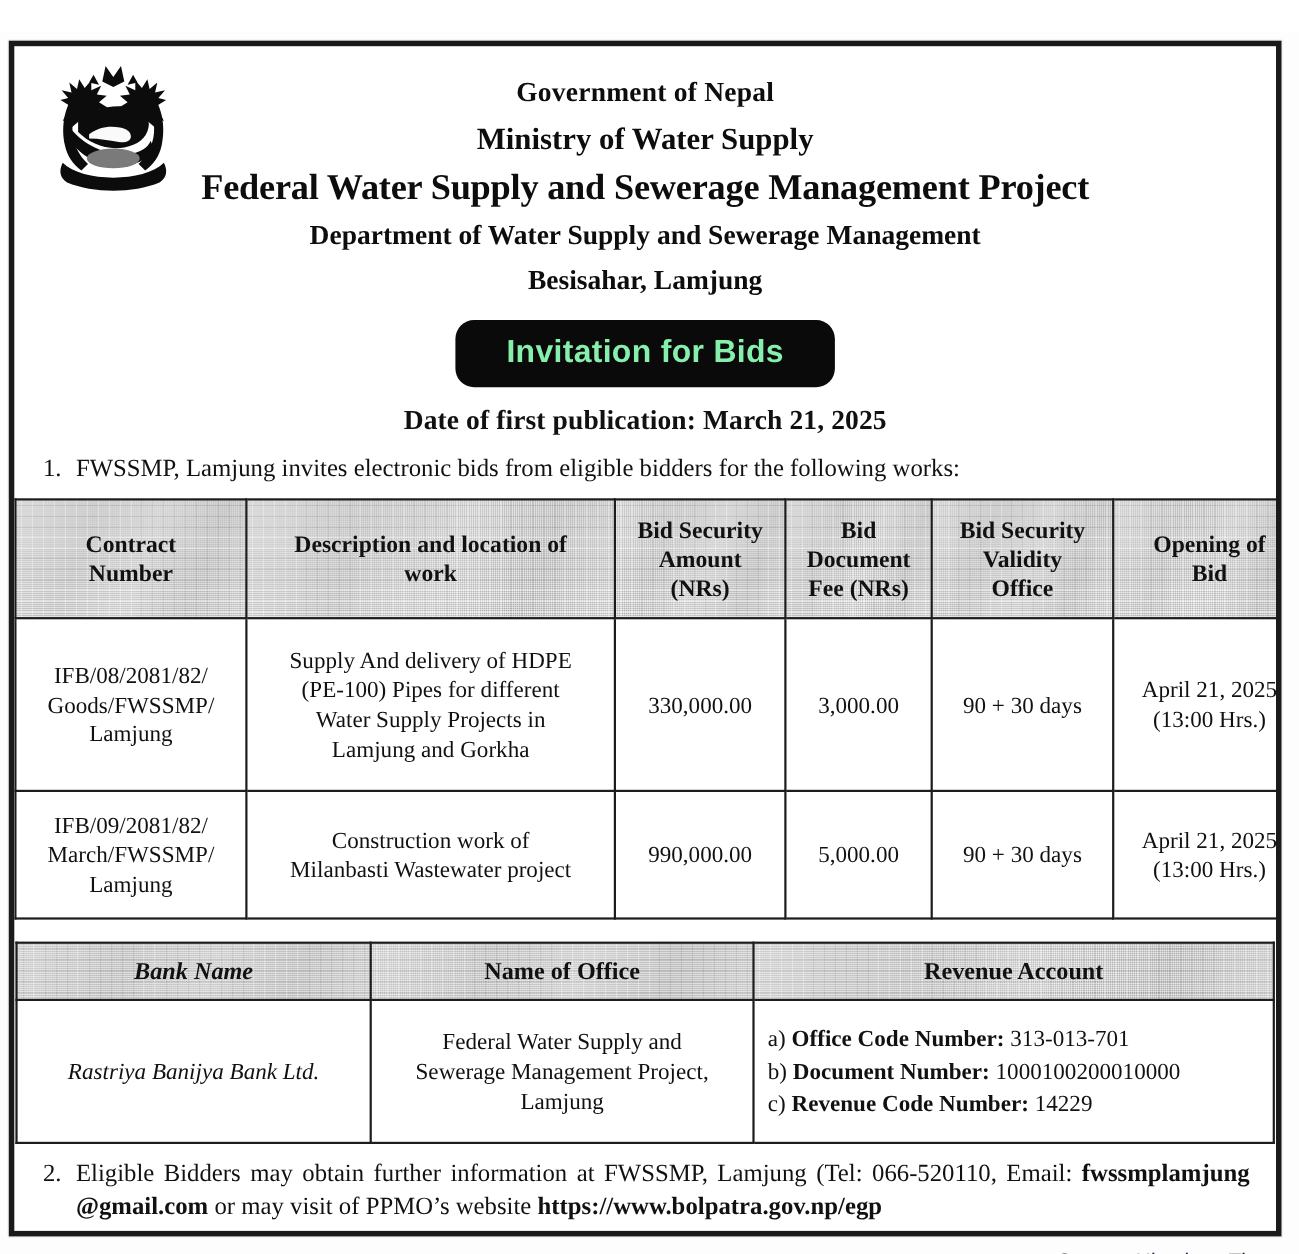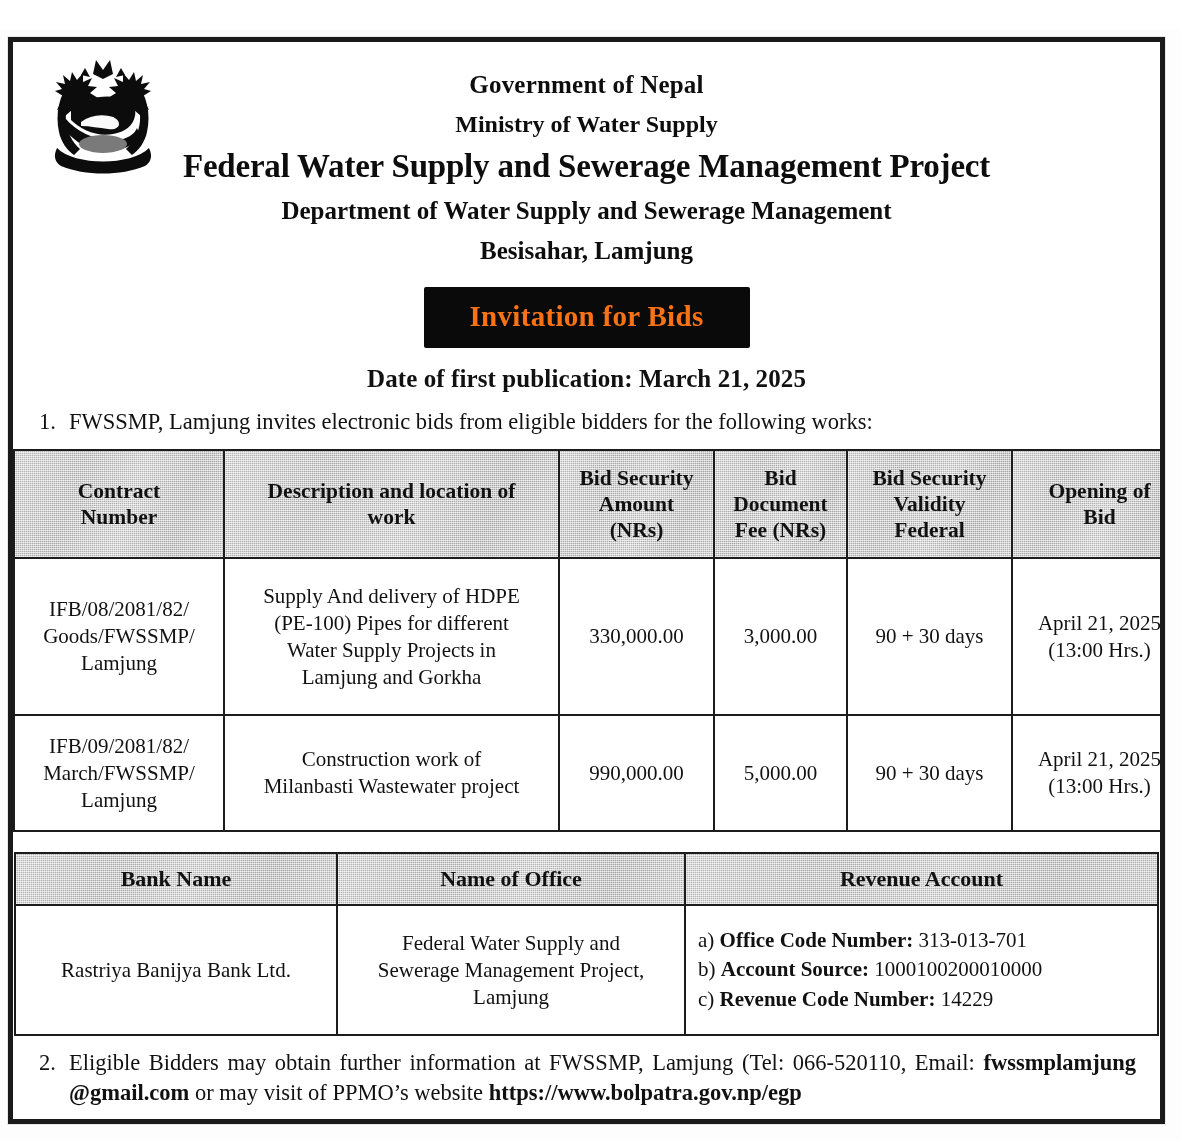--- a/index.html
+++ b/index.html
@@ -127,37 +127,37 @@
   }
 
   .hdr {
     text-align: center;
     font-weight: bold;
     line-height: 1.05;
     font-family: "Liberation Serif", "DejaVu Serif", serif;
     color: #0d0d0d;
   }
   .hdr-1 { font-size: 25px; padding-top: 30px; letter-spacing: .2px; }
-  .hdr-2 { font-size: 24px; padding-top: 14px; }
+  .hdr-2 { font-size: 28px; padding-top: 14px; }
   .hdr-3 { font-size: 25px; padding-top: 14px; }
   .hdr-4 { font-size: 33px; padding-top: 12px; letter-spacing: -.2px; }
   .hdr-5 { font-size: 25px; padding-top: 14px; text-align: center; }
 
   
   .banner-wrap { text-align: center; margin-top: 22px; }
   .banner {
     display: inline-block;
     background: #0a0a0a;
-    color: #f97316;
-    font-family: Liberation Serif, serif;
+    color: #86efac;
+    font-family: Liberation Sans, sans-serif;
     font-weight: bold;
     font-size: 29px;
     letter-spacing: .3px;
     padding: 13px 46px 15px 46px;
-    border-radius: 2px;
+    border-radius: 17px;
   }
 
   .pubdate {
     text-align: center;
     font-weight: bold;
     font-size: 25px;
     margin-top: 17px;
     letter-spacing: .1px;
   }
 
@@ -217,21 +217,21 @@
   #bids-table th:nth-child(3), #bids-table td:nth-child(3) { width: 145px; }
   #bids-table th:nth-child(4), #bids-table td:nth-child(4) { width: 123px; }
   #bids-table th:nth-child(5), #bids-table td:nth-child(5) { width: 155px; }
   #bids-table th:nth-child(6), #bids-table td:nth-child(6) { width: 165px; }
   #bids-table thead th { height: 96px; }
   #bids-table tbody tr.r-tall td { height: 145px; }
   #bids-table tbody tr.r-short td { height: 104px; }
 
   
   #bank-table { width: 1113px; margin-top: 20px; }
-  #bank-table th:nth-child(1), #bank-table td:nth-child(1) { width: 312px; }
+  #bank-table th:nth-child(1), #bank-table td:nth-child(1) { width: 312px; font-style: italic; }
   #bank-table th:nth-child(2), #bank-table td:nth-child(2) { width: 338px; }
   #bank-table th:nth-child(3), #bank-table td:nth-child(3) { width: 463px; }
   #bank-table thead th { height: 40px; font-size: 22px; }
   #bank-table tbody td { height: 118px; }
   #bank-table td.revenue {
     text-align: left;
     padding-left: 12px;
     font-size: 21px;
     line-height: 1.42;
   }
@@ -329,21 +329,21 @@
                 <div>(NRs)</div>
               </th>
               <th>
                 <div>Bid</div>
                 <div>Document</div>
                 <div>Fee (NRs)</div>
               </th>
               <th>
                 <div>Bid Security</div>
                 <div>Validity</div>
-                <div>Federal</div>
+                <div>Office</div>
               </th>
               <th>
                 <div>Opening of</div>
                 <div>Bid</div>
               </th>
             </tr>
           </thead>
           <tbody>
             <tr class="r-tall">
               <td>
@@ -403,21 +403,21 @@
                 <div>Lamjung</div>
               </td>
               <td class="revenue">
                 <div>
                   <span>a)</span>
                   <span class="lbl">Office Code Number:</span>
                   <span>313-013-701</span>
                 </div>
                 <div>
                   <span>b)</span>
-                  <span class="lbl">Account Source:</span>
+                  <span class="lbl">Document Number:</span>
                   <span>1000100200010000</span>
                 </div>
                 <div>
                   <span>c)</span>
                   <span class="lbl">Revenue Code Number:</span>
                   <span>14229</span>
                 </div>
               </td>
             </tr>
           </tbody>

